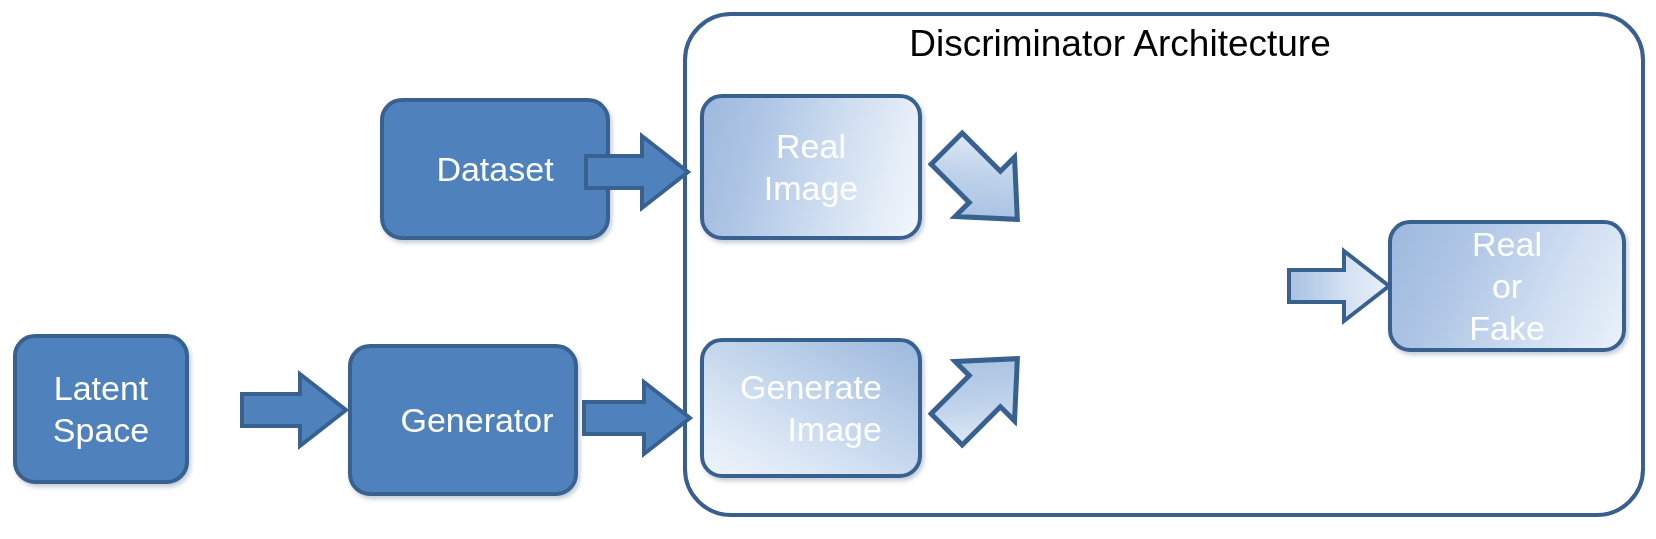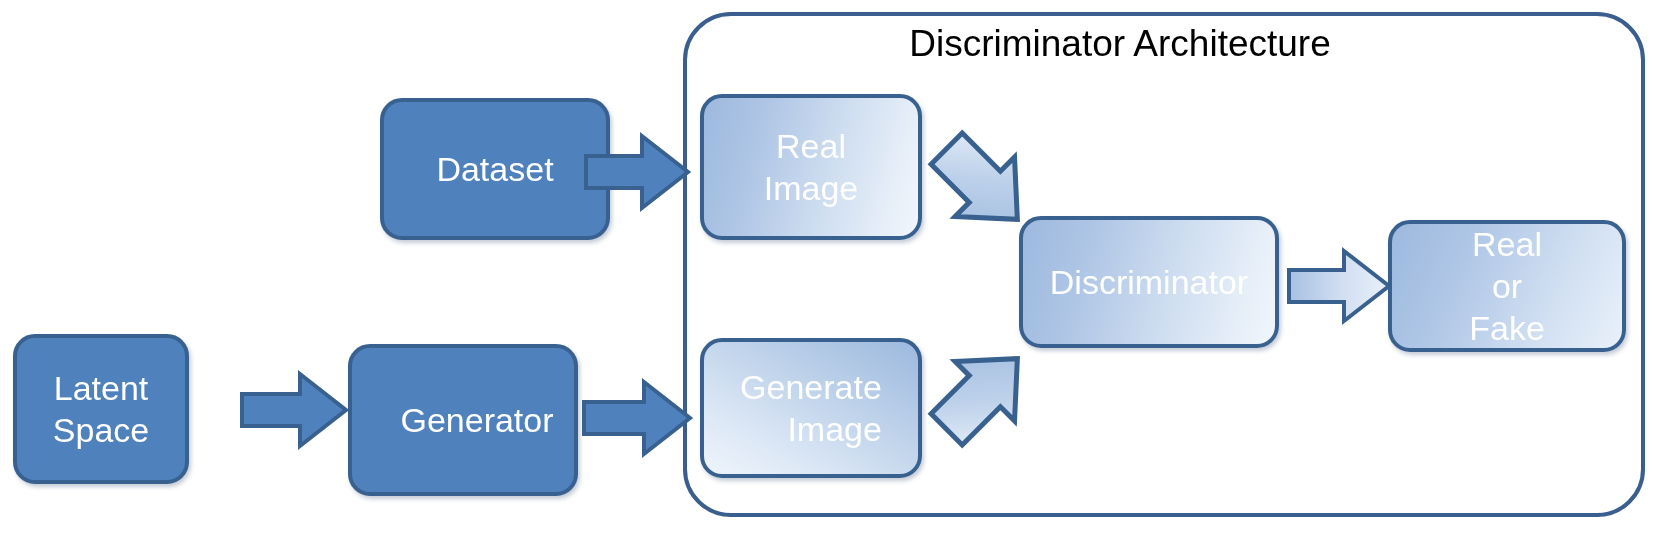--- a/index.html
+++ b/index.html
@@ -119,23 +119,20 @@
   <div class="node grad-lr" id="box-real-image">
     <span>Real
 Image</span>
   </div>
 
   <div class="node grad-diag-up" id="box-generate-img">
     <span>Generate
 Image</span>
   </div>
 
-  <div class="node grad-lr" id="box-discriminator">
-    <span>Discriminator</span>
-  </div>
 
   <div class="node grad-vert-soft" id="box-real-or-fake">
     <span>Real
 or
 Fake</span>
   </div>
 
   <div class="arrow" id="arrow-latent-to-generator">
     <svg width="110" height="80" viewBox="0 0 110 80">
       <polygon points="2,24 60,24 60,4 106,40 60,76 60,56 2,56" fill="#4F81BD" stroke="#39618F" stroke-width="4" stroke-linejoin="miter"></polygon>

